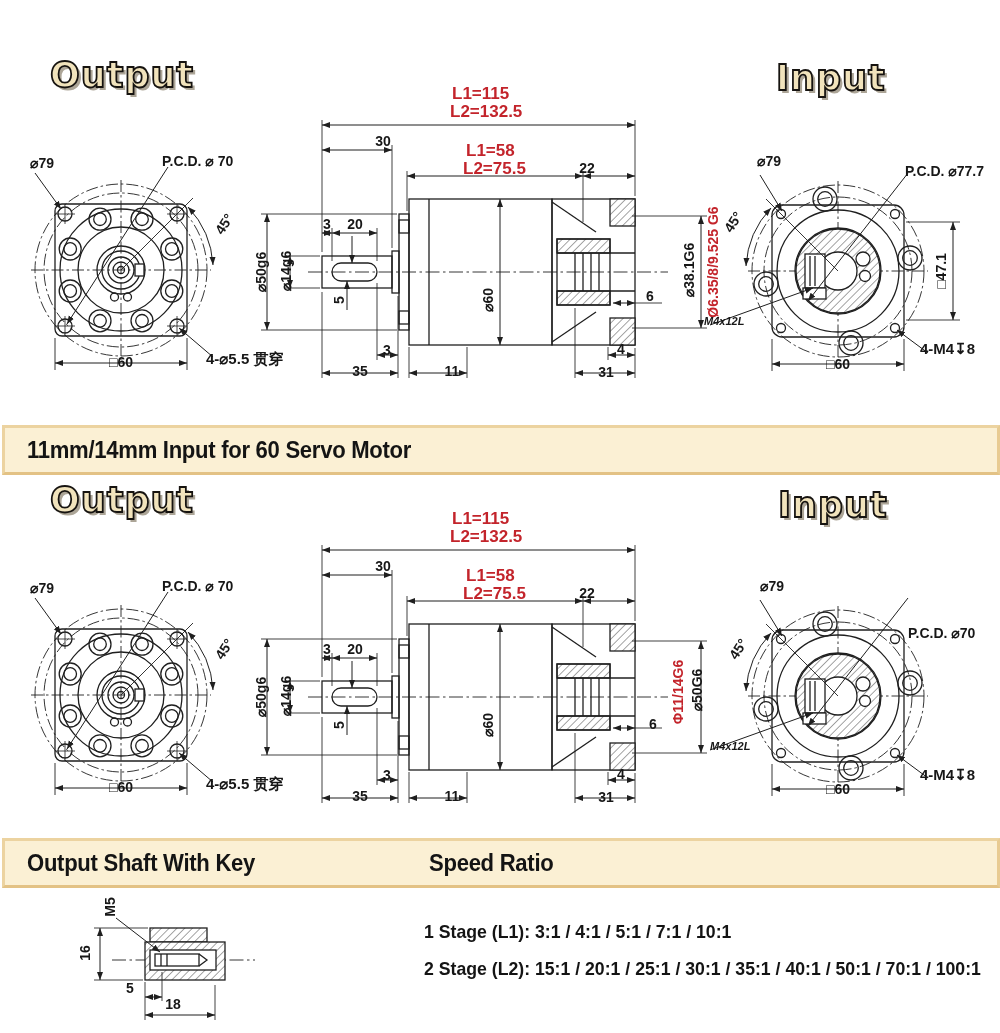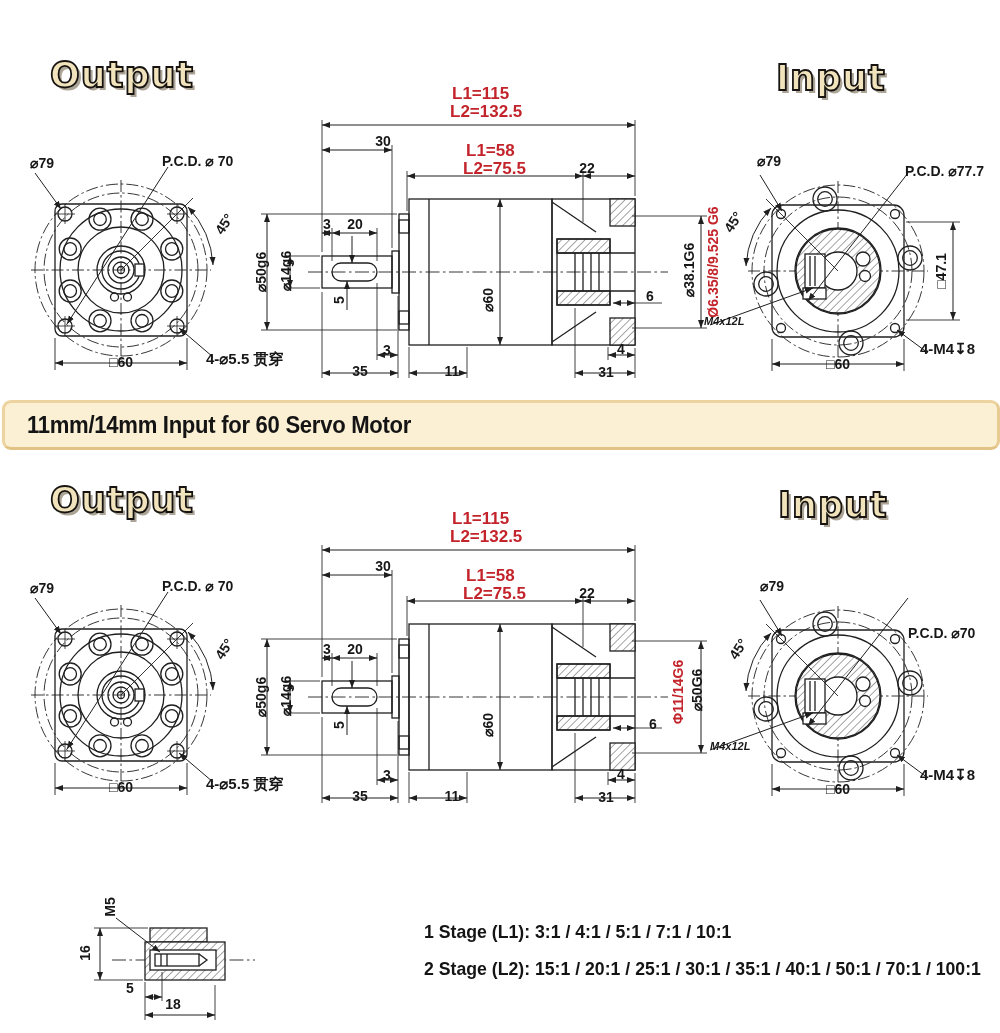--- a/index.html
+++ b/index.html
@@ -24,22 +24,26 @@
   .md{font-size:15px;}
   .sm{font-size:11px;font-style:italic;}
   .speed{position:absolute;left:424px;z-index:3;font:bold 19px "Liberation Sans",sans-serif;
          color:#141414;transform:scaleX(.93);transform-origin:left top;white-space:nowrap;}
 </style>
 </head>
 <body>
 
 <div id="page">
 
-  <div class="band" style="top:400px;border-radius:9px;">
+  <div class="band" style="top:425px;">
     <span class="bt" style="margin-left:22px;">11mm/14mm Input for 60 Servo Motor</span>
+  </div>
+  <div class="band" style="top:838px;">
+    <span class="bt" style="margin-left:22px;">Output Shaft With Key</span>
+    <span class="bt" style="position:absolute;left:424px;">Speed Ratio</span>
   </div>
 
   <div class="big-title" style="left:50px;top:55px;">Output</div>
   <div class="big-title" style="left:776px;top:58px;">Input</div>
   <div class="big-title" style="left:50px;top:480px;">Output</div>
   <div class="big-title" style="left:778px;top:485px;">Input</div>
 
   <svg width="1000" height="1033" viewBox="0 0 1000 1033">
     <defs>
       <marker id="ar" viewBox="0 0 10 10" refX="9" refY="5" markerWidth="9" markerHeight="9" orient="auto-start-reverse">

